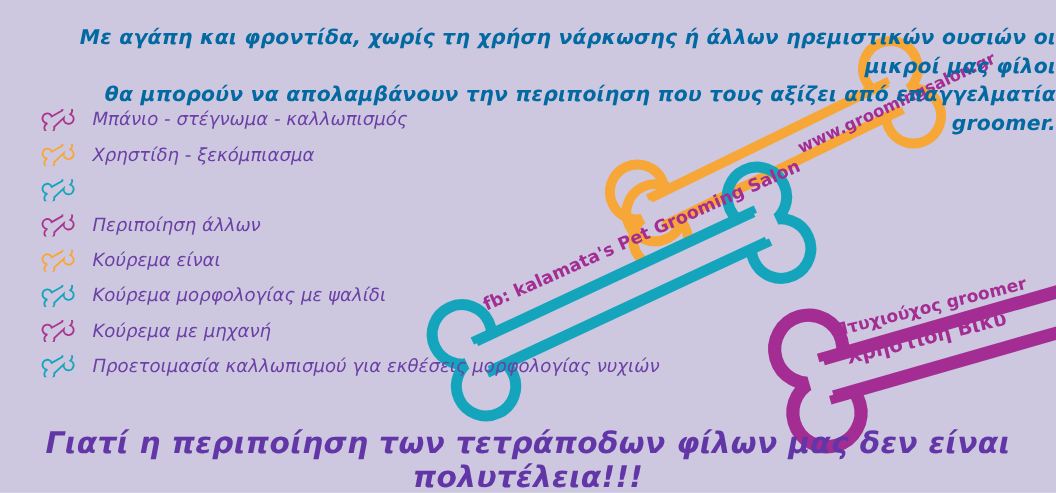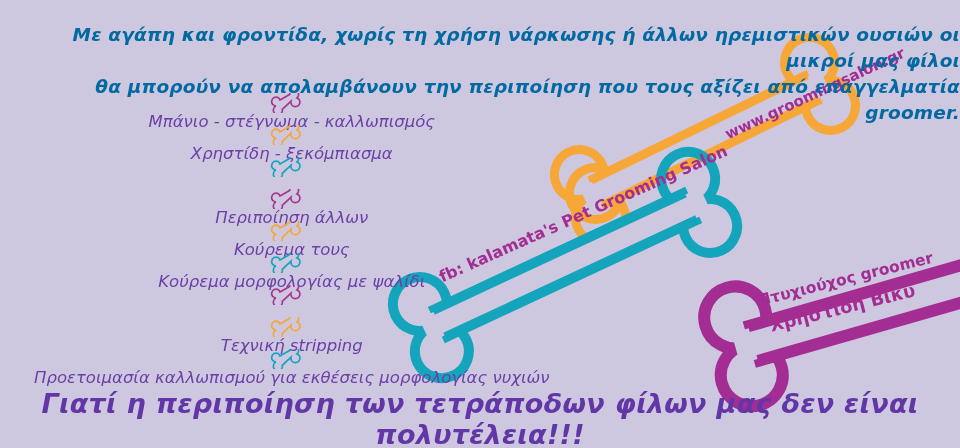--- a/index.html
+++ b/index.html
@@ -55,21 +55,20 @@
     top: 93px;
     margin: 0;
     padding: 0;
     list-style: none;
     z-index: 6;
   }
   .svc {
     display: flex;
     align-items: center;
     height: 32px;
-    flex-direction: column;
   }
   .svc-icon {
     flex: 0 0 auto;
     width: 40px;
     height: 20px;
     margin-right: 10px;
   }
   .svc-label {
     color: #6b3fa6;
     font-family: "DejaVu Sans", sans-serif;
@@ -224,44 +223,37 @@
         </svg>
       </span>
       <span class="svc-label">Περιποίηση άλλων</span>
     </li>
     <li class="svc">
       <span class="svc-icon">
         <svg viewBox="0 0 40 20" width="40" height="20" xmlns="http://www.w3.org/2000/svg">
           <path d="M11 4.5 a4.5 4.5 0 1 0 -2 8.6 a4.5 4.5 0 1 0 6.3 3.2 L24 8.2 a4.5 4.5 0 1 0 6-3.3 a4.5 4.5 0 1 0 -7.4-3.4 L13 6.9 a4.5 4.5 0 0 0 -2-2.4 Z" fill="none" stroke="#f7a737" stroke-width="1.7"></path>
         </svg>
       </span>
-      <span class="svc-label">Κούρεμα τους</span>
+      <span class="svc-label">Κούρεμα είναι</span>
     </li>
     <li class="svc">
       <span class="svc-icon">
         <svg viewBox="0 0 40 20" width="40" height="20" xmlns="http://www.w3.org/2000/svg">
           <path d="M11 4.5 a4.5 4.5 0 1 0 -2 8.6 a4.5 4.5 0 1 0 6.3 3.2 L24 8.2 a4.5 4.5 0 1 0 6-3.3 a4.5 4.5 0 1 0 -7.4-3.4 L13 6.9 a4.5 4.5 0 0 0 -2-2.4 Z" fill="none" stroke="#14a5bd" stroke-width="1.7"></path>
         </svg>
       </span>
       <span class="svc-label">Κούρεμα μορφολογίας με ψαλίδι</span>
     </li>
     <li class="svc">
       <span class="svc-icon">
         <svg viewBox="0 0 40 20" width="40" height="20" xmlns="http://www.w3.org/2000/svg">
           <path d="M11 4.5 a4.5 4.5 0 1 0 -2 8.6 a4.5 4.5 0 1 0 6.3 3.2 L24 8.2 a4.5 4.5 0 1 0 6-3.3 a4.5 4.5 0 1 0 -7.4-3.4 L13 6.9 a4.5 4.5 0 0 0 -2-2.4 Z" fill="none" stroke="#a8368f" stroke-width="1.7"></path>
         </svg>
       </span>
-    </li>
-    <li class="svc">
-      <span class="svc-icon">
-        <svg viewBox="0 0 40 20" width="40" height="20" xmlns="http://www.w3.org/2000/svg">
-          <path d="M11 4.5 a4.5 4.5 0 1 0 -2 8.6 a4.5 4.5 0 1 0 6.3 3.2 L24 8.2 a4.5 4.5 0 1 0 6-3.3 a4.5 4.5 0 1 0 -7.4-3.4 L13 6.9 a4.5 4.5 0 0 0 -2-2.4 Z" fill="none" stroke="#f7a737" stroke-width="1.7"></path>
-        </svg>
-      </span>
-      <span class="svc-label">Τεχνική stripping</span>
+      <span class="svc-label">Κούρεμα με μηχανή</span>
     </li>
     <li class="svc">
       <span class="svc-icon">
         <svg viewBox="0 0 40 20" width="40" height="20" xmlns="http://www.w3.org/2000/svg">
           <path d="M11 4.5 a4.5 4.5 0 1 0 -2 8.6 a4.5 4.5 0 1 0 6.3 3.2 L24 8.2 a4.5 4.5 0 1 0 6-3.3 a4.5 4.5 0 1 0 -7.4-3.4 L13 6.9 a4.5 4.5 0 0 0 -2-2.4 Z" fill="none" stroke="#14a5bd" stroke-width="1.7"></path>
         </svg>
       </span>
       <span class="svc-label">Προετοιμασία καλλωπισμού για εκθέσεις μορφολογίας νυχιών</span>
     </li>
   </ul>

